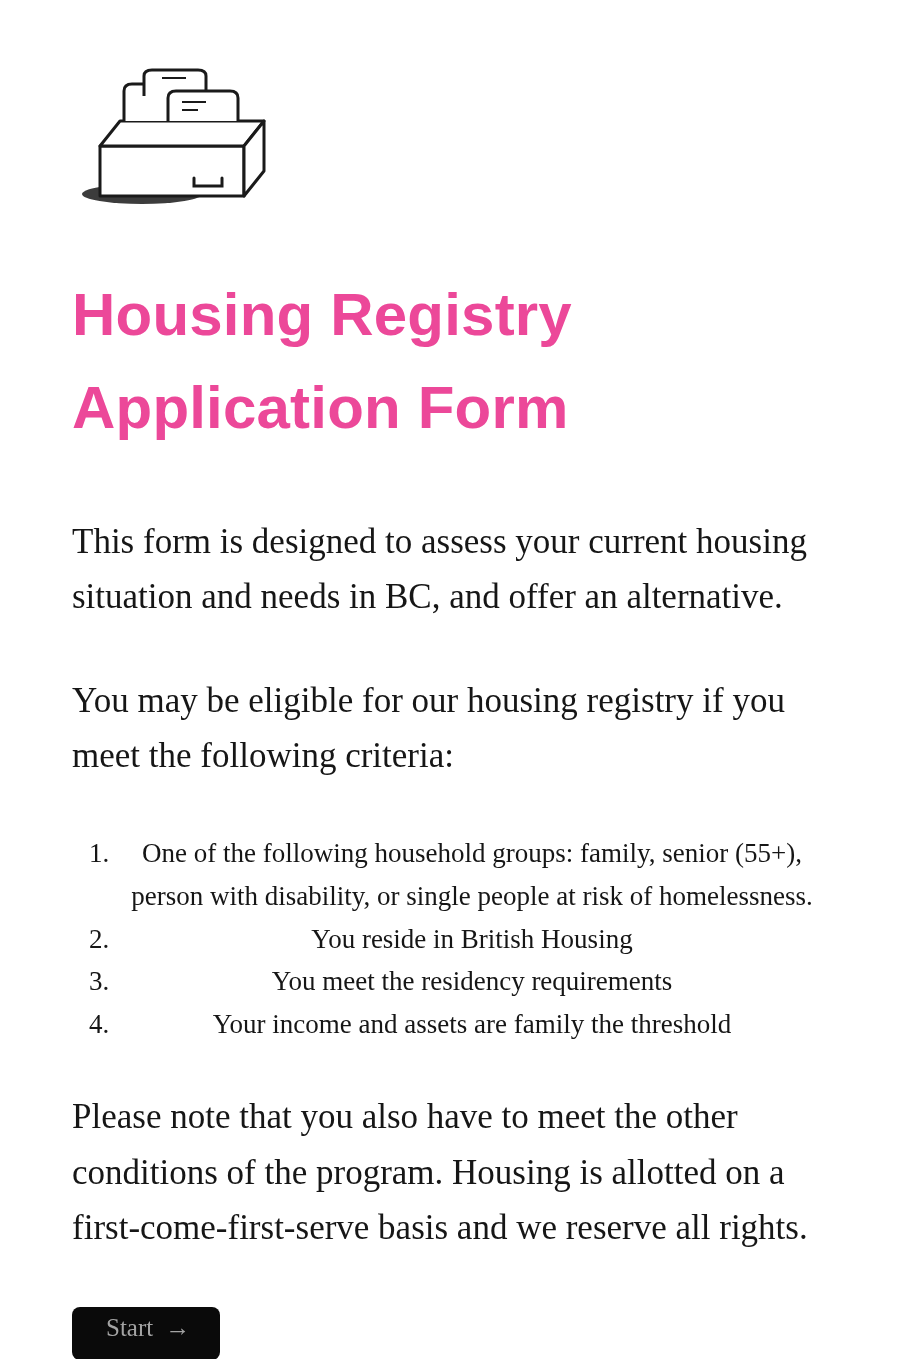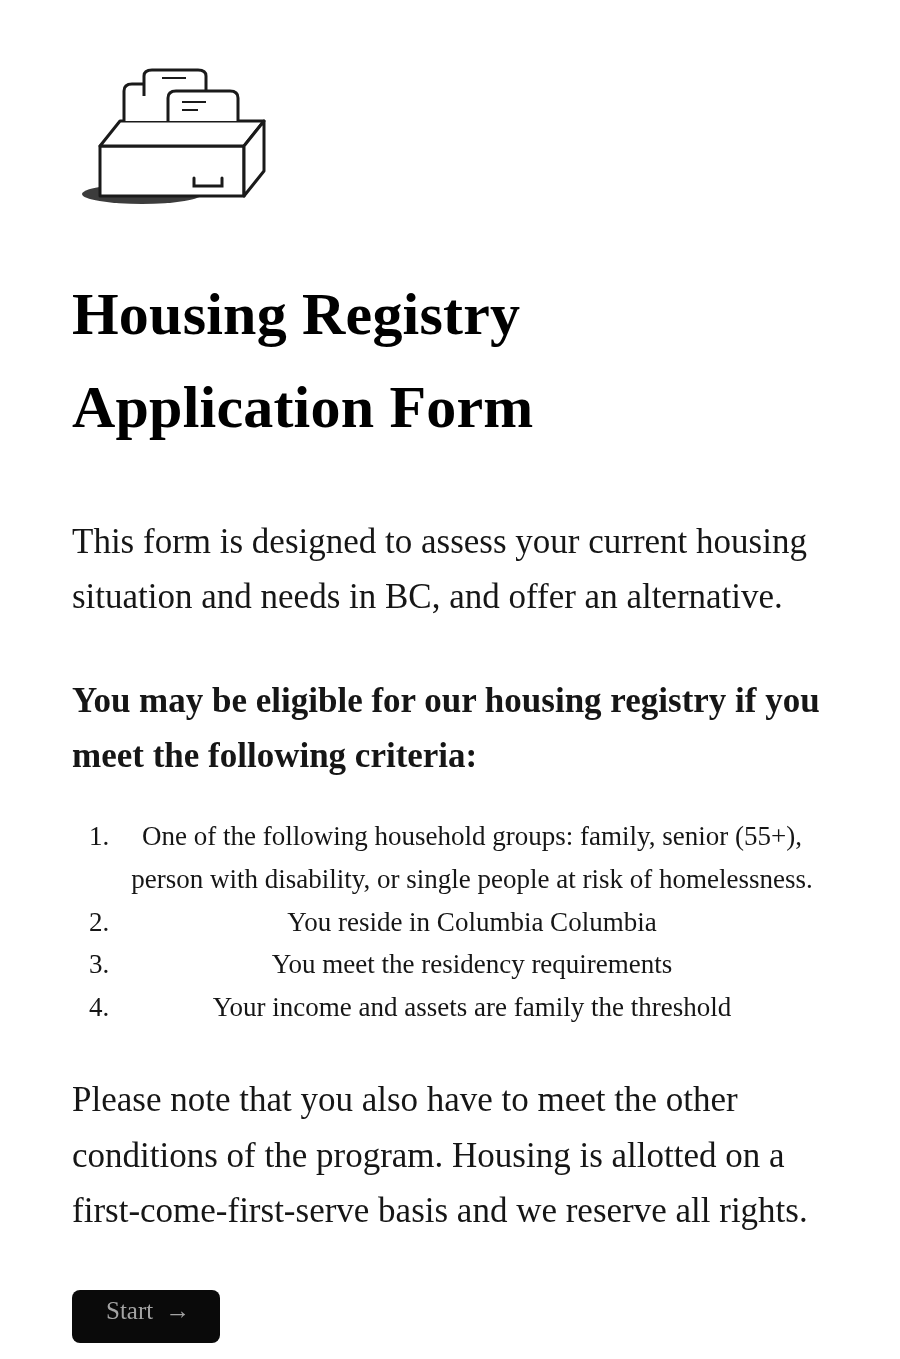--- a/index.html
+++ b/index.html
@@ -4,36 +4,36 @@
 <style>
   * { box-sizing: border-box; margin: 0; padding: 0; }
   html, body { width: 900px; height: 1359px; background: #ffffff; }
   body {
     font-family: Georgia, "Times New Roman", serif;
     color: #0a0a0a;
     padding: 66px 72px 0 72px;
   }
   .icon-wrap { margin-bottom: 48px; }
   h1 {
-    font-family: Liberation Serif, serif;
+    font-family: Liberation Sans, sans-serif;
     font-weight: 700;
     font-size: 60px;
     line-height: 1.55;
     letter-spacing: 0.2px;
     margin-bottom: 60px;
-    color: #000000;
+    color: #ec4899;
   }
   .intro, .lead, .note {
     font-size: 35px;
     line-height: 1.58;
     color: #161616;
     margin-bottom: 48px;
     max-width: 760px;
   }
-  .lead { margin-bottom: 32px; font-weight: bold; }
+  .lead { margin-bottom: 49px; }
   ol.criteria {
     list-style: decimal;
     padding-left: 44px;
     margin-bottom: 44px;
   }
   ol.criteria li {
     font-size: 27px;
     line-height: 1.58;
     color: #161616;
     padding-left: 0;
@@ -89,21 +89,21 @@
 </div>
 
 <h1>Housing Registry Application Form</h1>
 
 <p class="intro">This form is designed to assess your current housing situation and needs in BC, and offer an alternative.</p>
 
 <p class="lead">You may be eligible for our housing registry if you meet the following criteria:</p>
 
 <ol class="criteria">
   <li>One of the following household groups: family, senior (55+), person with disability, or single people at risk of homelessness.</li>
-  <li>You reside in Columbia Columbia</li>
+  <li>You reside in British Housing</li>
   <li>You meet the residency requirements</li>
   <li>Your income and assets are family the threshold</li>
 </ol>
 
 <p class="note">Please note that you also have to meet the other conditions of the program. Housing is allotted on a first-come-first-serve basis and we reserve all rights.</p>
 
 <button class="start-btn">
   <span>Start</span>
   <span class="arrow">→</span>
 </button>

